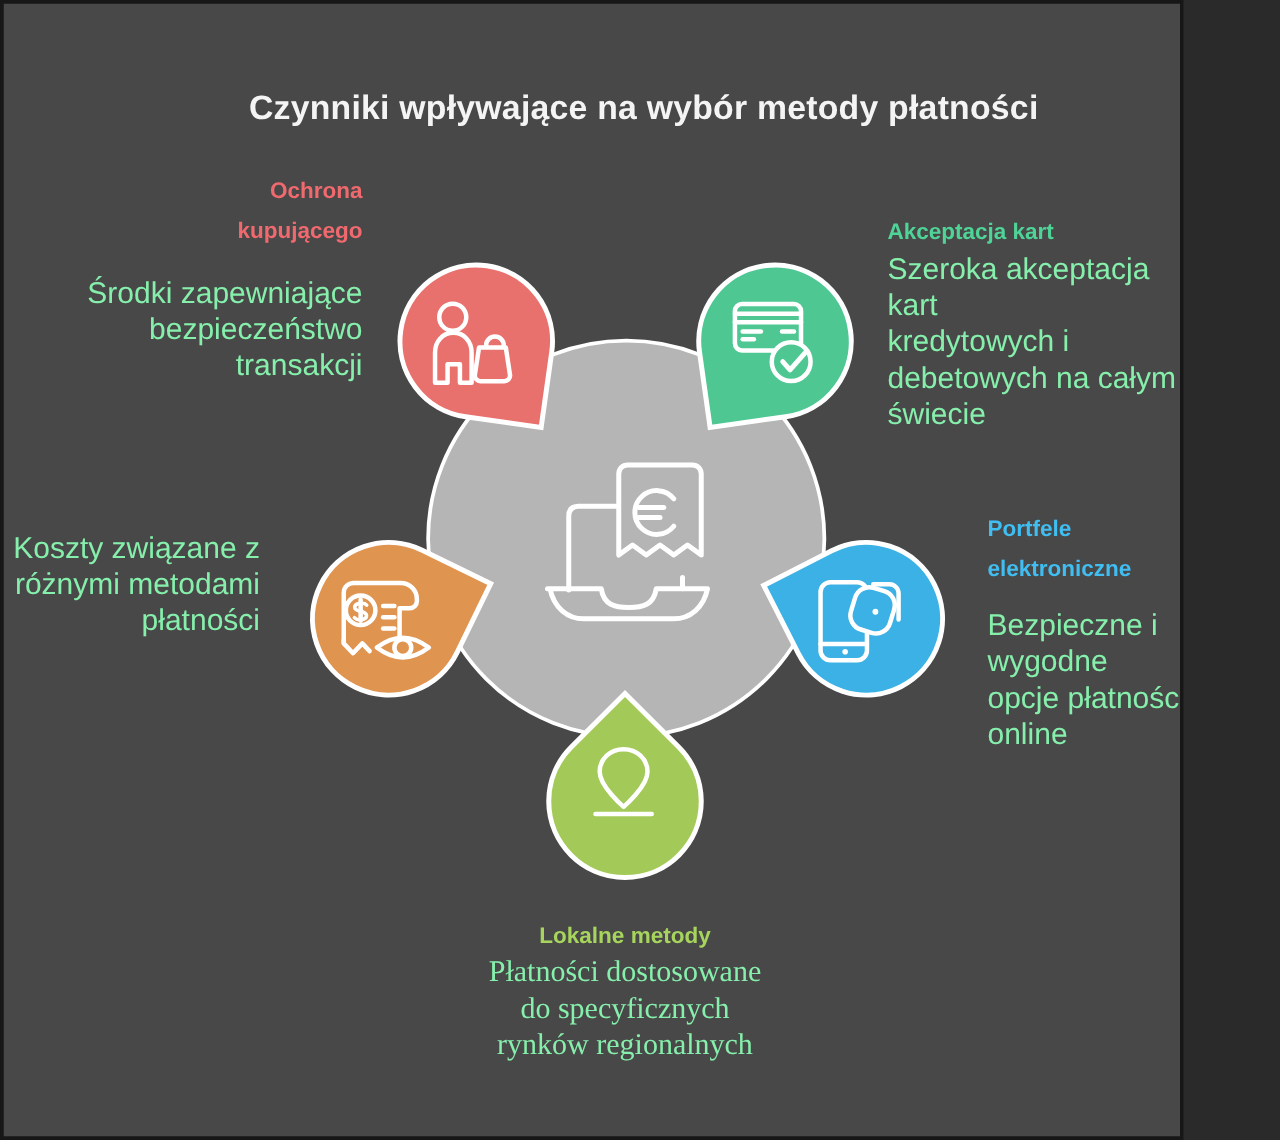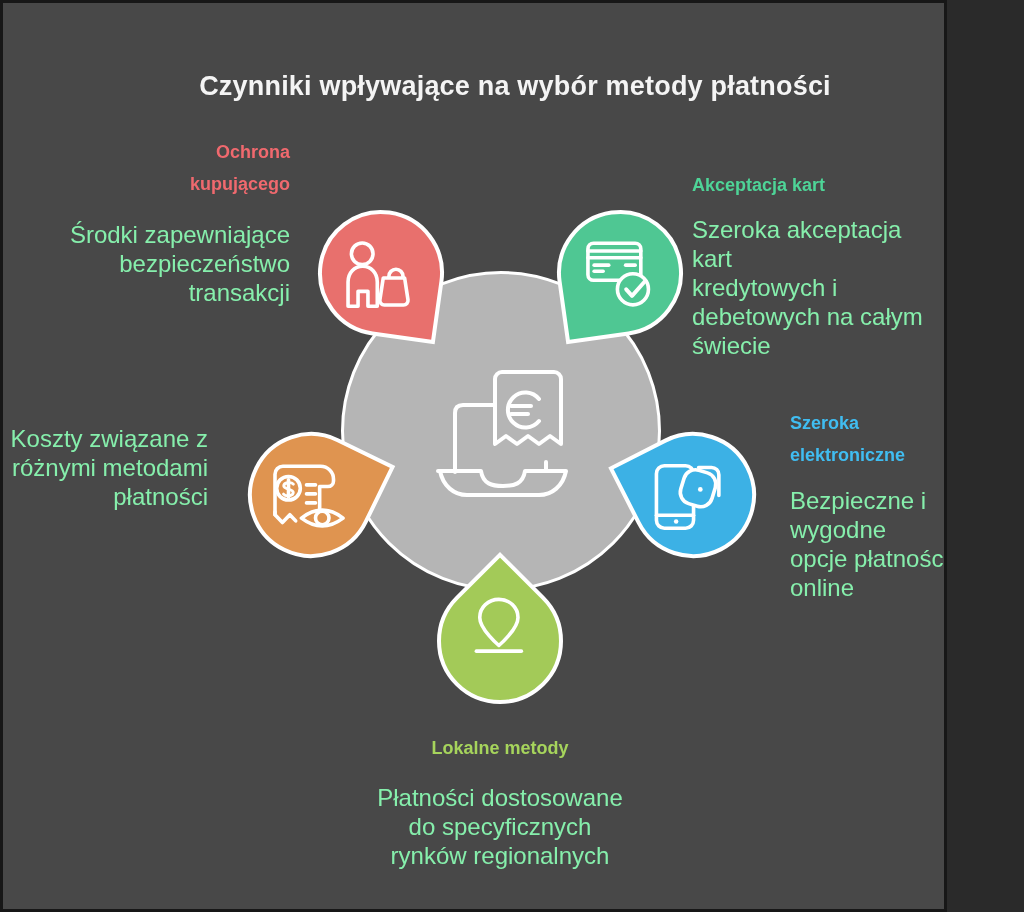--- a/index.html
+++ b/index.html
@@ -139,41 +139,41 @@
   </div>
 
   <div class="factor-text align-right" style="left:37px;top:133px;width:250px;">
     <div class="heading" style="--hc: #f0696e;">Ochrona
 kupującego</div>
     <div class="desc" style="margin-top:20px;">Środki zapewniające
 bezpieczeństwo
 transakcji</div>
   </div>
 
-  <div class="factor-text align-left" style="left:689px;top:166px;width:240px;">
+  <div class="factor-text align-left" style="left:707px;top:166px;width:240px;">
     <div class="heading" style="--hc: #4ed497;">Akceptacja kart</div>
-    <div class="desc" style="margin-top:14px;">Szeroka akceptacja kart
+    <div class="desc" style="margin-top:0;">Szeroka akceptacja kart
 kredytowych i
 debetowych na całym
 świecie</div>
   </div>
 
   <div class="factor-text align-right" style="left:5px;top:406px;width:200px;">
     <div class="desc" style="margin-top:15px;">Koszty związane z
 różnymi metodami
 płatności</div>
   </div>
 
   <div class="factor-text align-left" style="left:787px;top:404px;width:225px;">
-    <div class="heading" style="--hc: #40bdf1;">Szeroka
+    <div class="heading" style="--hc: #40bdf1;">Portfele
 elektroniczne</div>
     <div class="desc" style="margin-top:15px;">Bezpieczne i wygodne
 opcje płatności online</div>
   </div>
 
   <div class="factor-text align-center" style="left:352px;top:729px;width:290px;">
     <div class="heading" style="--hc: #a6d45c;">Lokalne metody</div>
-    <div class="desc" style="margin-top:19px;">Płatności dostosowane
+    <div class="desc" style="font-family:Liberation Serif, serif;">Płatności dostosowane
 do specyficznych
 rynków regionalnych</div>
   </div>
 
 </div>
 
 </body></html>

